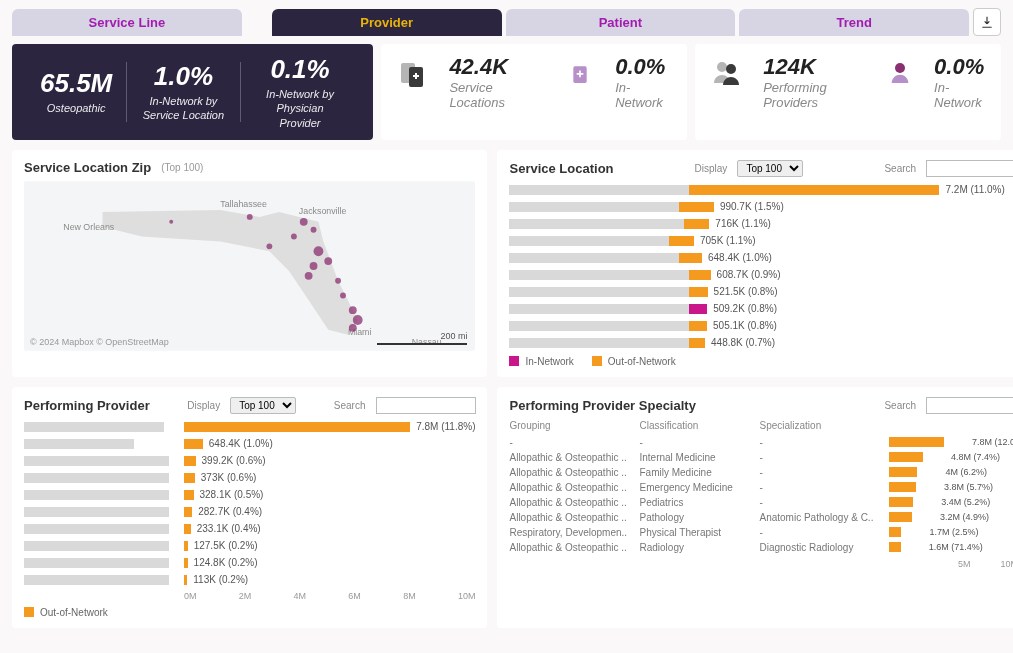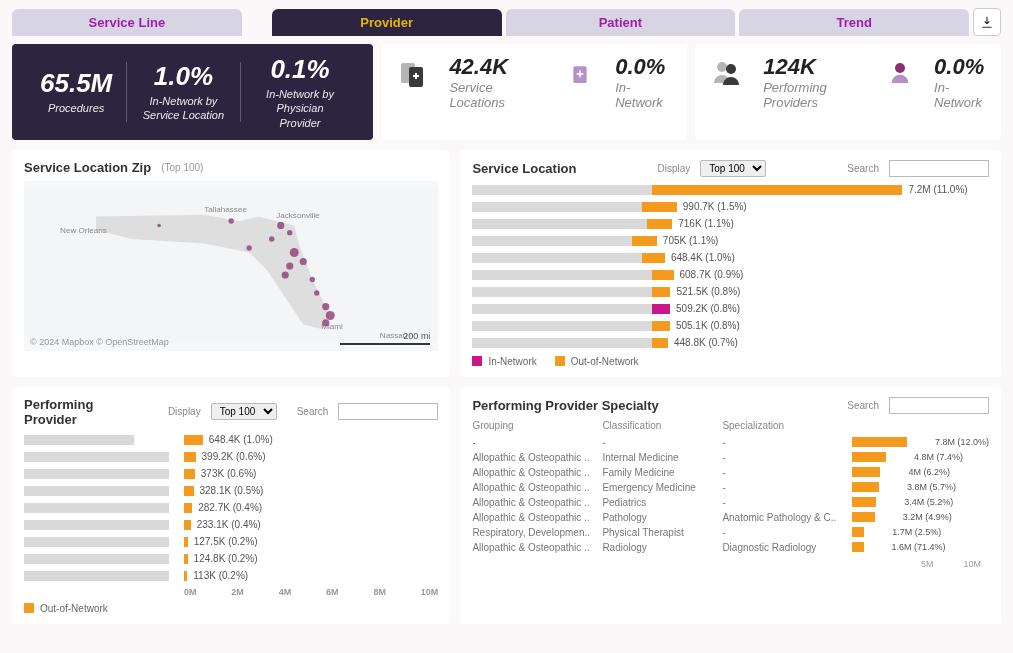--- a/index.html
+++ b/index.html
@@ -34,21 +34,21 @@
   .sw.orange { background:#f39a1f; }
   .sw.magenta { background:#c9178b; }
   
   .barchart { display:flex; flex-direction:column; gap:3px; }
   .barrow { display:flex; align-items:center; height:14px; }
   .gray-left { height:10px; background:#d9d9d9; }
   .bar { height:10px; }
   .bar.orange { background:#f39a1f; }
   .bar.magenta { background:#c9178b; }
   .bar-label { font-size:10px; color:#555; margin-left:6px; white-space:nowrap; }
-  .axis { display:flex; justify-content:space-between; font-size:9px; color:#999; margin-top:4px; padding-left:160px;font-weight:bold; }
+  .axis { display:flex; justify-content:space-between; font-size:9px; color:#999; margin-top:4px; padding-left:160px; }
   
   .spec-head { display:grid; grid-template-columns: 130px 120px 130px 1fr; font-size:10px; color:#888; margin-bottom:4px; }
   .spec-row { display:grid; grid-template-columns: 130px 120px 130px 1fr; font-size:10px; color:#777; align-items:center; height:15px; }
   .spec-bar { display:flex; align-items:center;gap:24px; }
   .spec-bar .bar { height:10px; background:#f39a1f; }
   .spec-bar .lbl { font-size:9px; color:#555; margin-left:4px; white-space:nowrap; }
   .trunc { white-space:nowrap; overflow:hidden; text-overflow:ellipsis; }
   .map-attr { position:absolute; bottom:4px; left:6px; font-size:9px; color:#999; }
   .map-scale { position:absolute; bottom:6px; right:8px; font-size:9px; color:#555; text-align:right; }
   .map-scale .line { width:90px; border-top:2px solid #333; margin-top:2px; }
@@ -65,21 +65,21 @@
     <svg width="14" height="14" viewBox="0 0 24 24" fill="none" stroke="#333" stroke-width="2">
         <path d="M12 3v12m0 0l-4-4m4 4l4-4M4 21h16"></path>
       </svg>
   </div>
 </div>
 
 <div class="kpi-row">
   <div class="kpi-dark">
     <div class="cell">
       <div class="big">65.5M</div>
-      <div class="sub">Procedures</div>
+      <div class="sub">Osteopathic</div>
     </div>
     <div class="divider"></div>
     <div class="cell">
       <div class="big">1.0%</div>
       <div class="sub">In-Network by Service Location</div>
     </div>
     <div class="divider"></div>
     <div class="cell">
       <div class="big">0.1%</div>
       <div class="sub">In-Network by Physician Provider</div>
@@ -256,20 +256,26 @@
       <span class="card-title">Performing Provider</span>
       <div class="spacer"></div>
       <span class="ctl-label">Display</span>
       <select class="mini"><option>Top 100</option></select>
       <div class="spacer"></div>
       <span class="ctl-label">Search</span>
       <input class="search" style="">
     </div>
     <div class="barchart" id="chart-pp">
         <div class="barrow">
+          <div class="gray-left" style="width: 140px;"></div>
+          <div style="width: 20px;"></div>
+          <div class="bar orange" style="width: 226.2px;"></div>
+          <span class="bar-label">7.8M (11.8%)</span>
+        </div>
+        <div class="barrow">
           <div class="gray-left" style="width: 110px;"></div>
           <div style="width: 50px;"></div>
           <div class="bar orange" style="width: 18.8036px;"></div>
           <span class="bar-label">648.4K (1.0%)</span>
         </div>
         <div class="barrow">
           <div class="gray-left" style="width: 145px;"></div>
           <div style="width: 15px;"></div>
           <div class="bar orange" style="width: 11.5768px;"></div>
           <span class="bar-label">399.2K (0.6%)</span>

